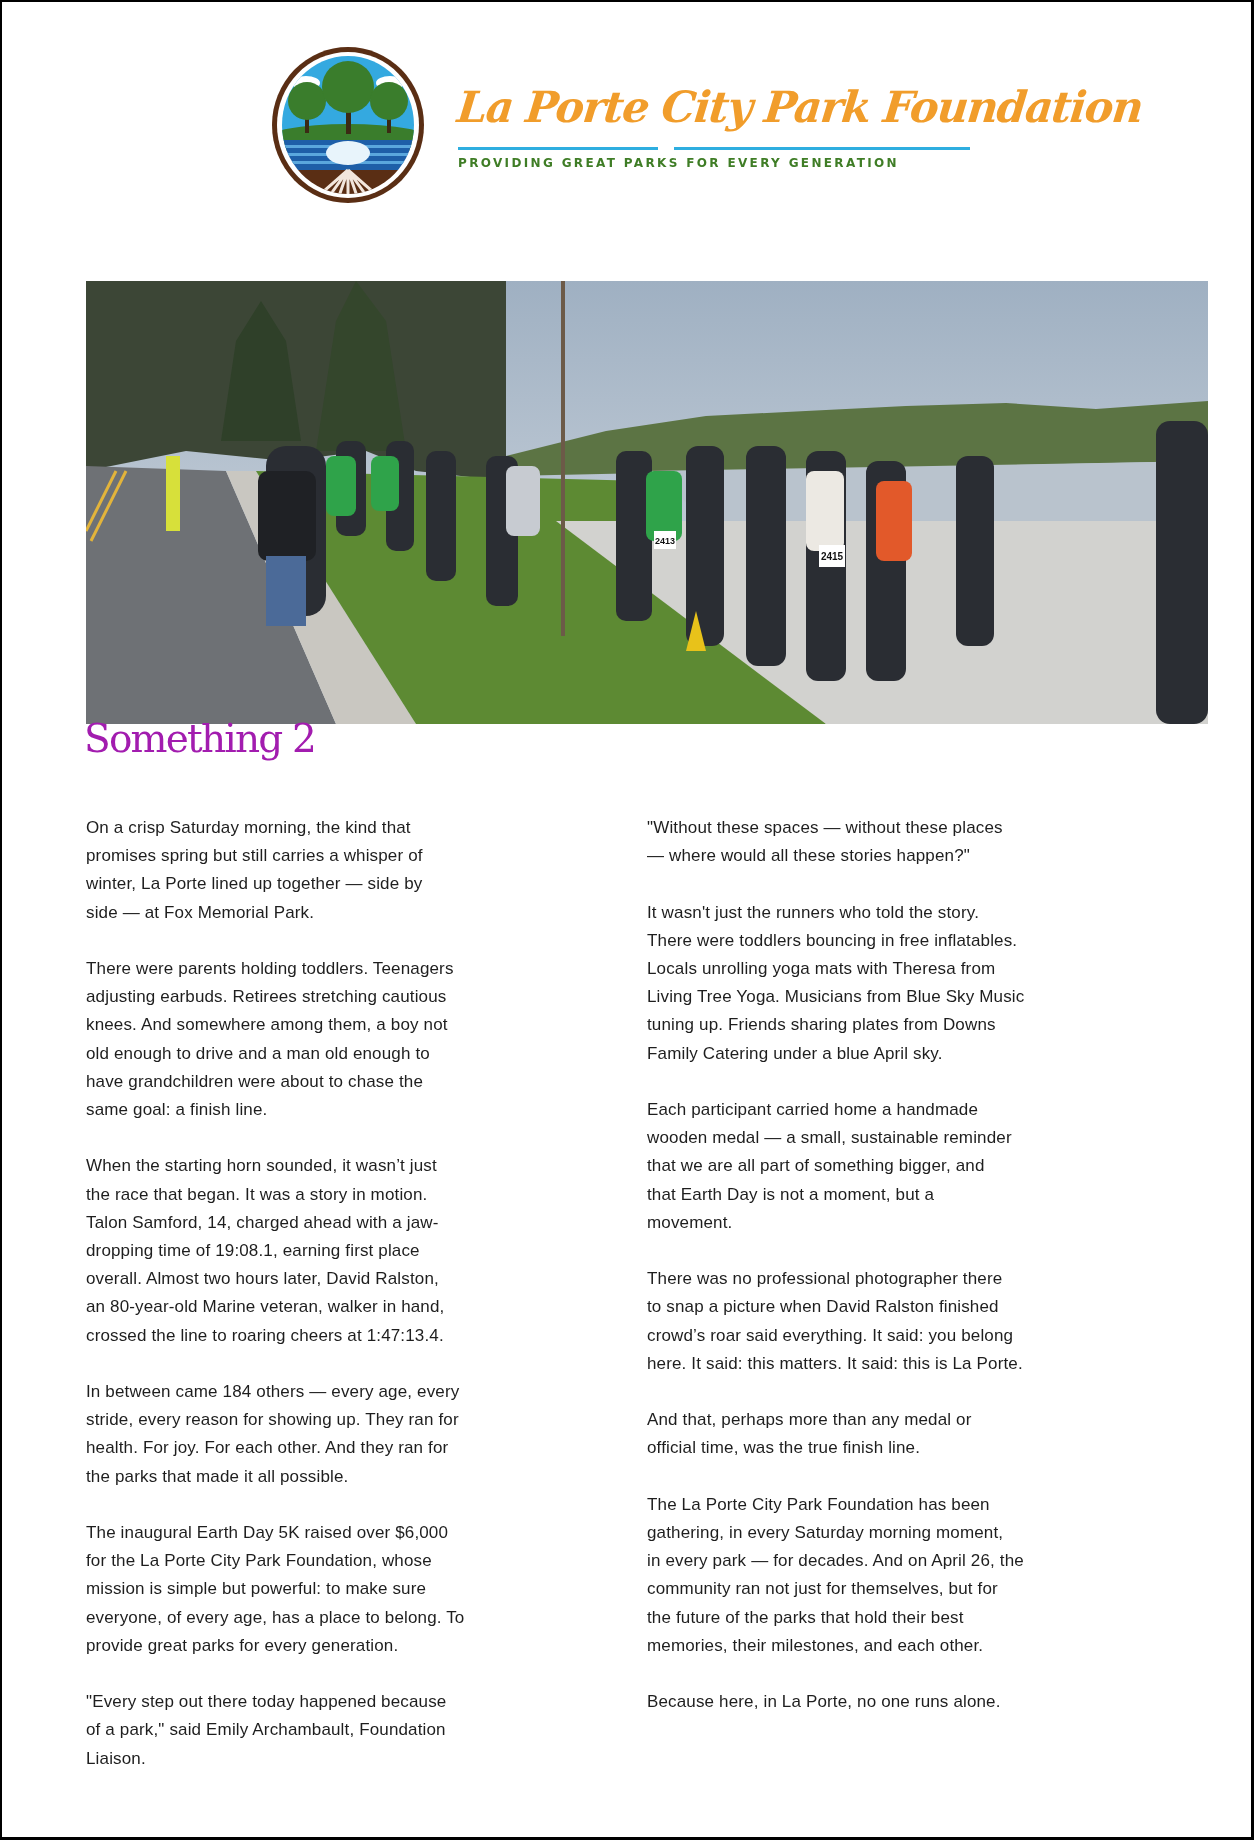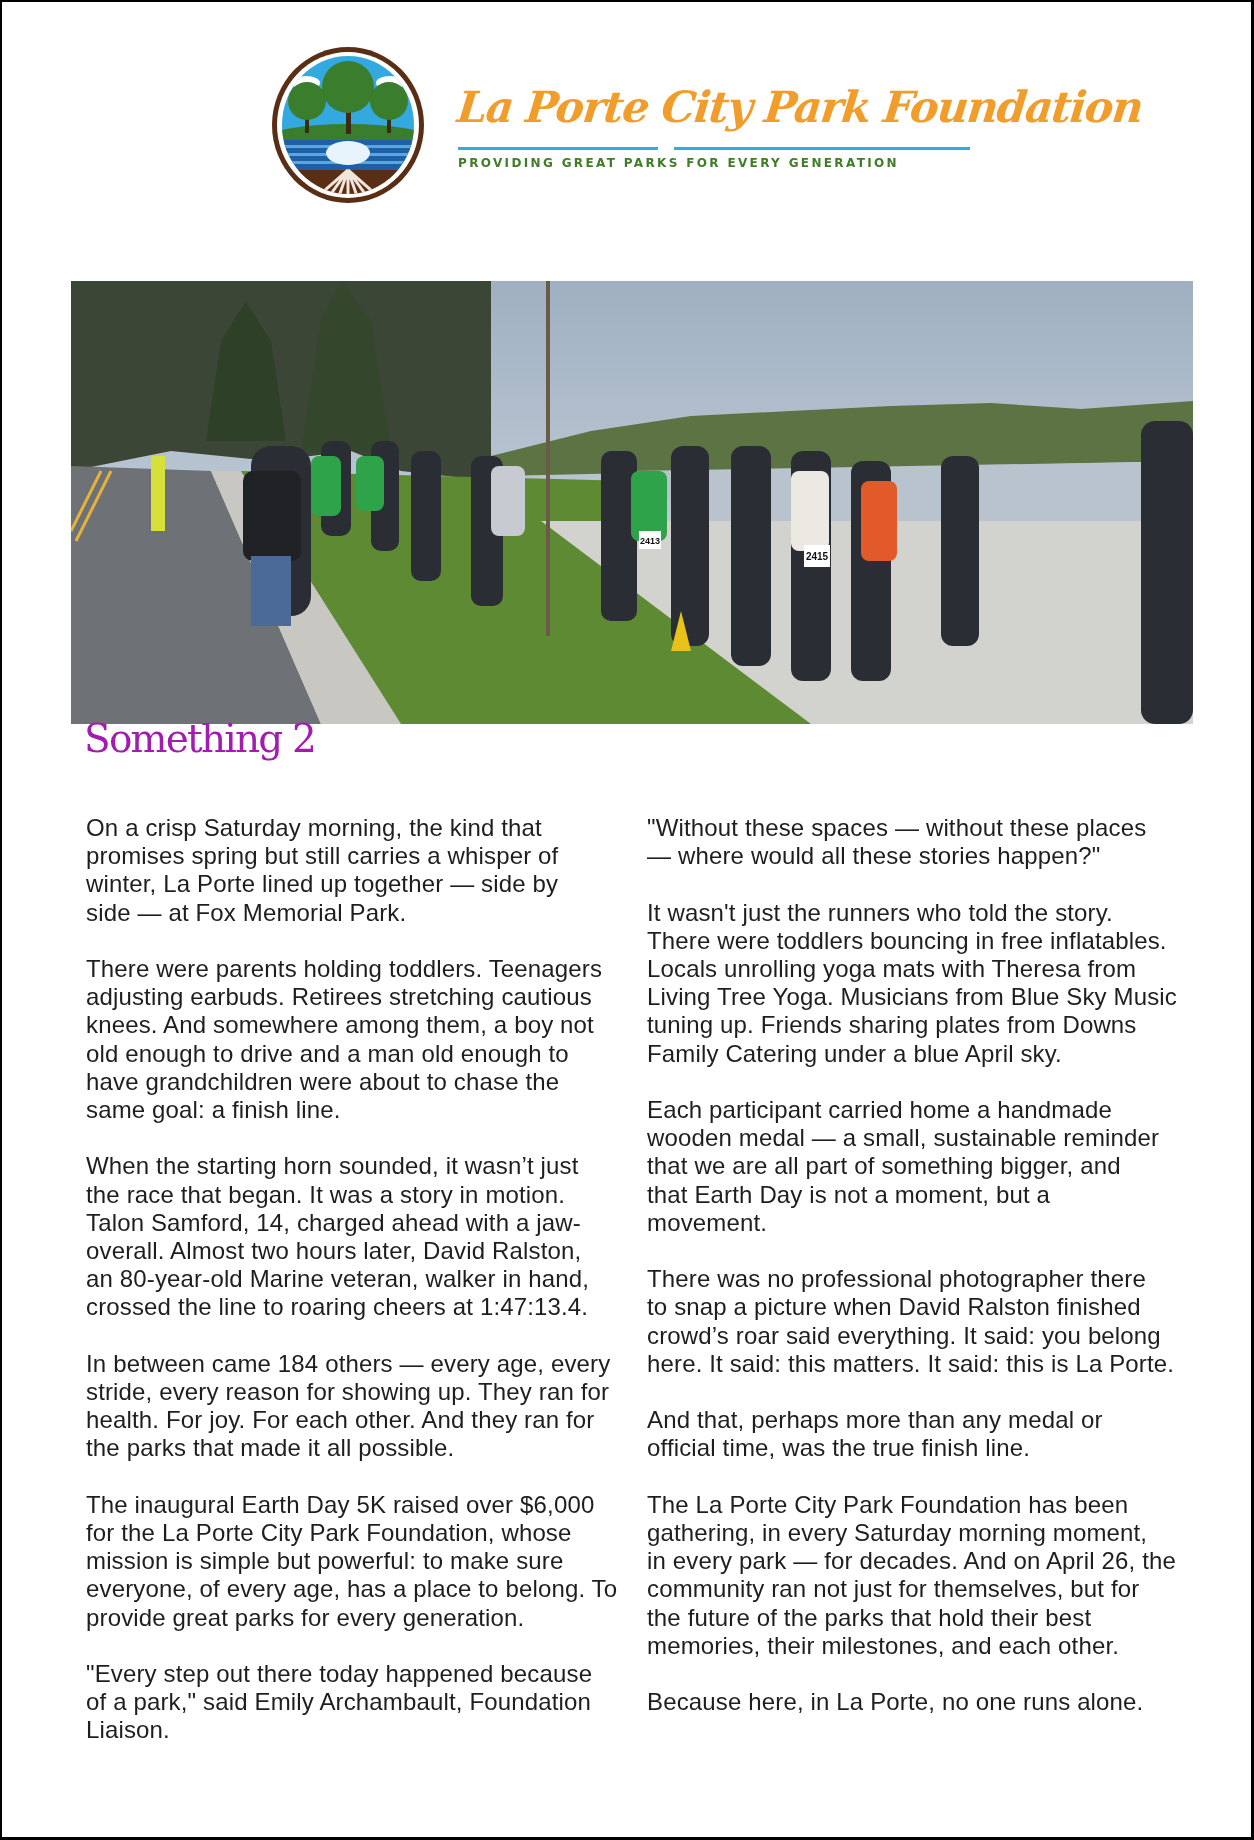--- a/index.html
+++ b/index.html
@@ -21,30 +21,30 @@
   }
   .brand-rule { position: absolute; top: 145px; height: 3px; background: #2eaee0; }
   .brand-rule.r1 { left: 456px; width: 200px; }
   .brand-rule.r2 { left: 672px; width: 296px; }
   .brand-tagline {
     position: absolute; left: 456px; top: 154px; width: 515px;
     font-family: "DejaVu Sans", sans-serif; font-weight: bold; font-size: 12px;
     letter-spacing: 2.35px; color: #3f7d26; white-space: nowrap;
   }
   
-  .photo { position: absolute; left: 69px; top: 279px; width: 1122px; height: 443px; overflow: hidden; }
+  .photo { position: absolute; left: 84px; top: 279px; width: 1122px; height: 443px; overflow: hidden; }
   .photo svg { display: block; }
   
   .article-title {
     position: absolute; left: 82px; top: 714px; margin: 0;
     font-family: "DejaVu Serif", serif; font-weight: normal; font-size: 39px;
     letter-spacing: -1.8px; color: #a21caf; white-space: nowrap;
   }
   
-  .col { position: absolute; top: 812px; font-family: "Liberation Sans", sans-serif; font-size: 24px; line-height: 28.2px; color: #1e1e1e; letter-spacing: 0.15px; }
+  .col { position: absolute; top: 812px; font-family: "Liberation Sans", sans-serif; font-size: 17px; line-height: 28.2px; color: #1e1e1e; letter-spacing: 0.15px; }
   .col.left { left: 84px; width: 540px; }
   .col.right { left: 645px; width: 560px; }
   .col p { margin: 0 0 28.2px 0; }
   .col .line { display: block; white-space: nowrap; }
 </style>
 </head>
 <body>
 
 <div class="page">
 
@@ -162,20 +162,21 @@
         <span class="line">adjusting earbuds. Retirees stretching cautious</span>
         <span class="line">knees. And somewhere among them, a boy not</span>
         <span class="line">old enough to drive and a man old enough to</span>
         <span class="line">have grandchildren were about to chase the</span>
         <span class="line">same goal: a finish line.</span>
       </p>
       <p>
         <span class="line">When the starting horn sounded, it wasn’t just</span>
         <span class="line">the race that began. It was a story in motion.</span>
         <span class="line">Talon Samford, 14, charged ahead with a jaw-</span>
+        <span class="line">dropping time of 19:08.1, earning first place</span>
         <span class="line">overall. Almost two hours later, David Ralston,</span>
         <span class="line">an 80-year-old Marine veteran, walker in hand,</span>
         <span class="line">crossed the line to roaring cheers at 1:47:13.4.</span>
       </p>
       <p>
         <span class="line">In between came 184 others — every age, every</span>
         <span class="line">stride, every reason for showing up. They ran for</span>
         <span class="line">health. For joy. For each other. And they ran for</span>
         <span class="line">the parks that made it all possible.</span>
       </p>

